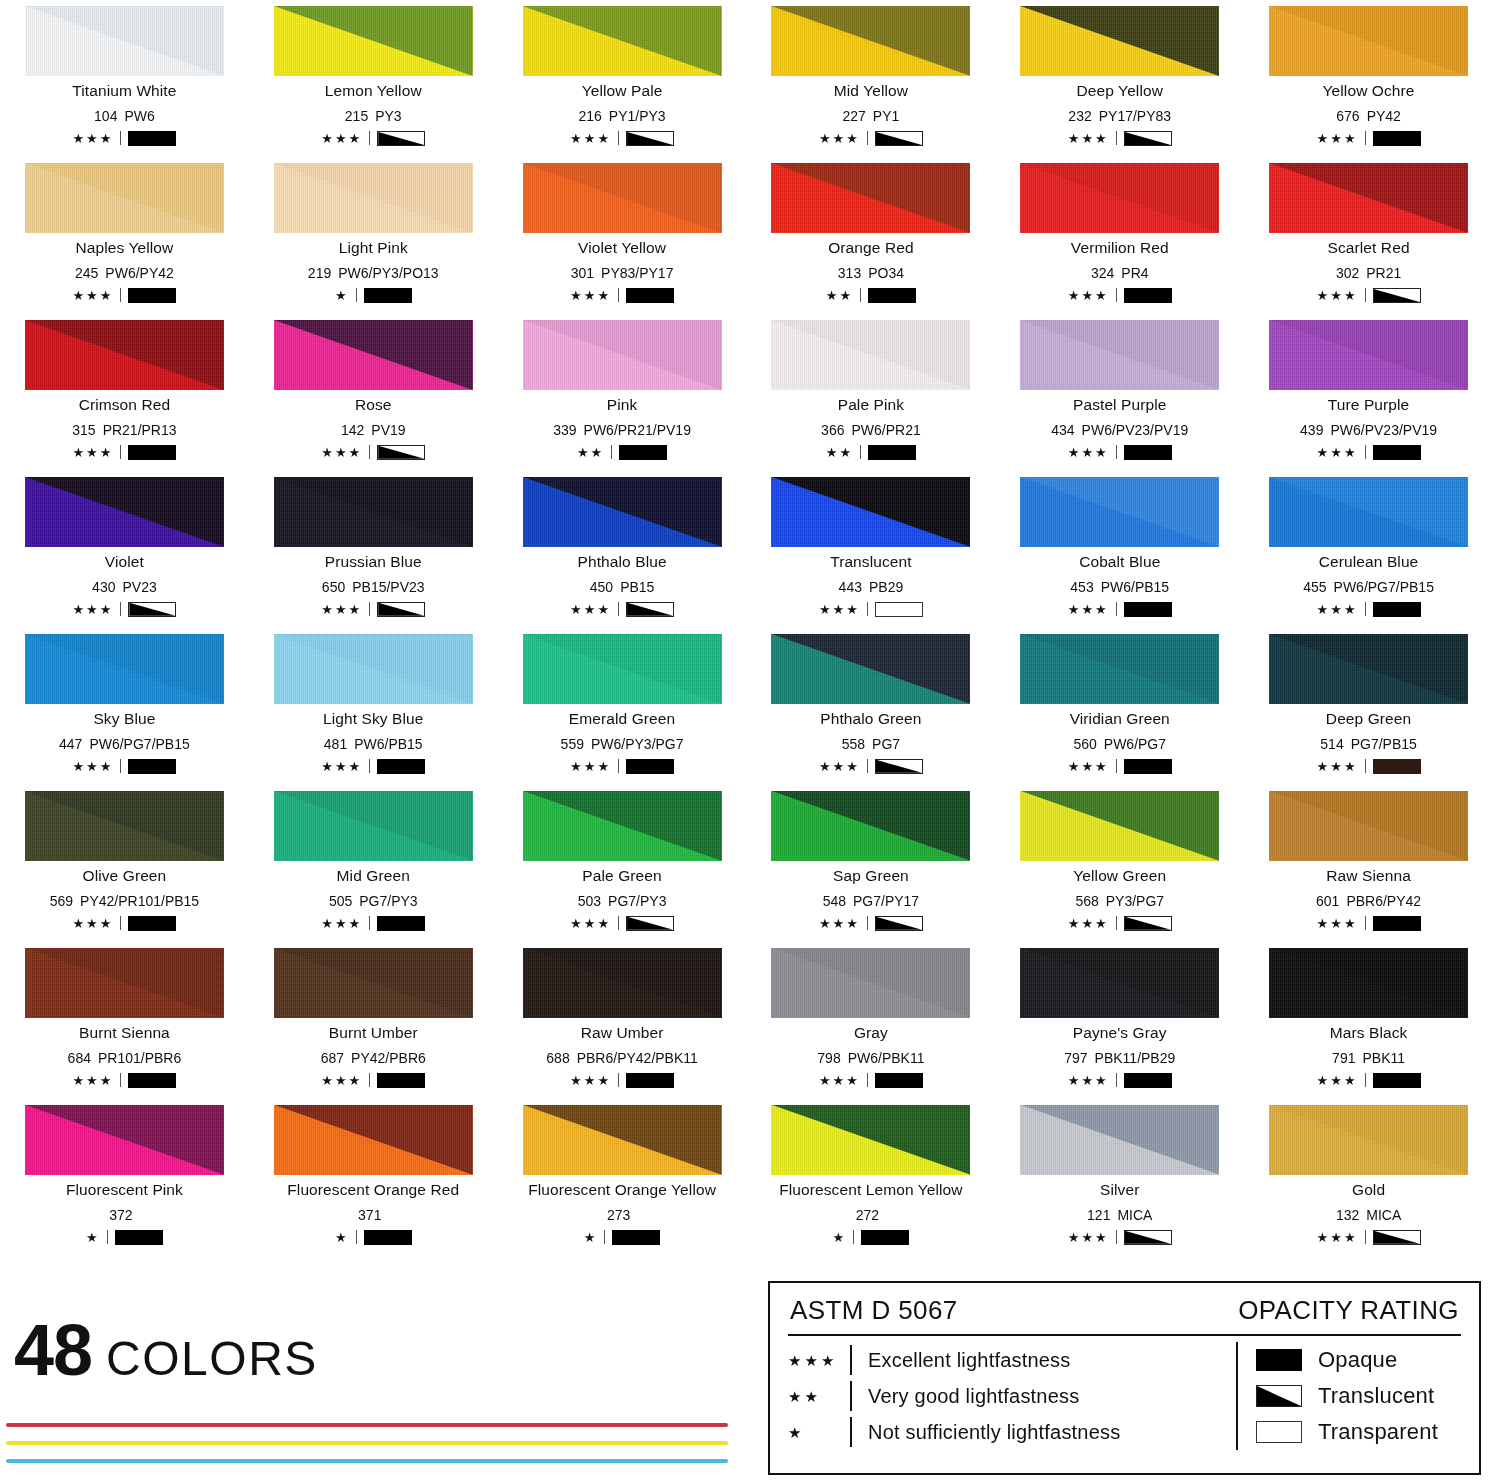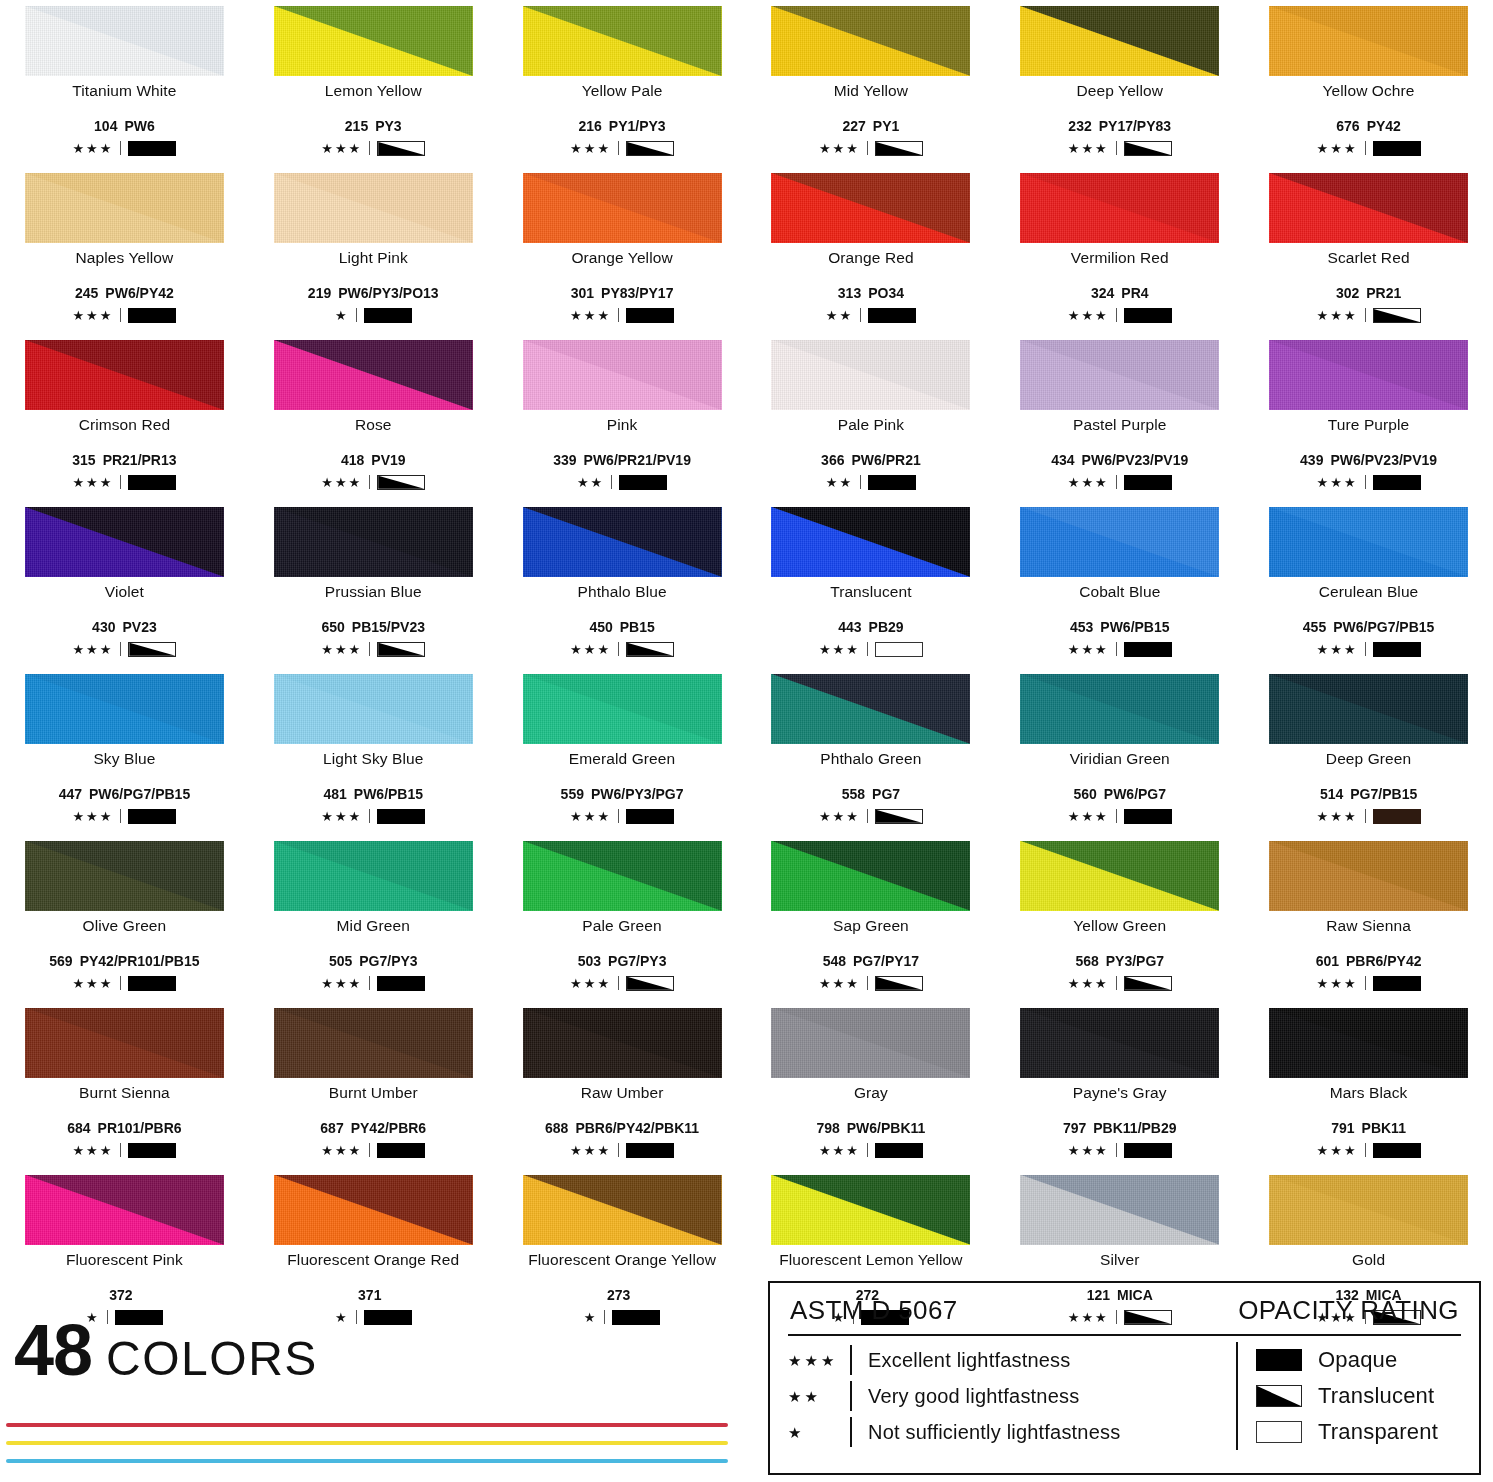--- a/index.html
+++ b/index.html
@@ -51,25 +51,24 @@
     pointer-events:none;
   }
   .cname{
     margin-top:7px;
     font-size:15.5px;
     letter-spacing:.1px;
     line-height:1.05;
     white-space:nowrap;
   }
   .cmeta{
-    margin-top:20px;
+    margin-top:10px;
     font-size:14px;
     line-height:1.05;
     white-space:nowrap;
-    font-weight:bold;
   }
   .cmeta .num{margin-right:7px;}
   .crating{
     margin-top:6px;
     display:flex;
     align-items:center;
     justify-content:center;
     gap:7px;
     height:17px;
   }
@@ -284,21 +283,21 @@
           <span class="divider"></span>
           <span class="opbox op-opaque"></span>
         </div>
       </div>
       <div class="cell">
         <div class="chip">
           <div class="base" style="background: rgb(244, 97, 26);"></div>
           <div class="mask" style="background: rgb(226, 86, 26);"></div>
           <div class="tex"></div>
         </div>
-        <div class="cname">Orange Yellow</div>
+        <div class="cname">Violet Yellow</div>
         <div class="cmeta"><span class="num">301</span><span>PY83/PY17</span></div>
         <div class="crating">
           <span class="stars">★★★</span>
           <span class="divider"></span>
           <span class="opbox op-opaque"></span>
         </div>
       </div>
       <div class="cell">
         <div class="chip">
           <div class="base" style="background: rgb(238, 32, 18);"></div>
@@ -355,21 +354,21 @@
           <span class="opbox op-opaque"></span>
         </div>
       </div>
       <div class="cell">
         <div class="chip">
           <div class="base" style="background: rgb(237, 33, 148);"></div>
           <div class="mask" style="background: rgb(74, 17, 64);"></div>
           <div class="tex"></div>
         </div>
         <div class="cname">Rose</div>
-        <div class="cmeta"><span class="num">418</span><span>PV19</span></div>
+        <div class="cmeta"><span class="num">142</span><span>PV19</span></div>
         <div class="crating">
           <span class="stars">★★★</span>
           <span class="divider"></span>
           <span class="opbox op-translucent"></span>
         </div>
       </div>
       <div class="cell">
         <div class="chip">
           <div class="base" style="background: rgb(243, 168, 221);"></div>
           <div class="mask" style="background: rgb(231, 154, 210);"></div>

